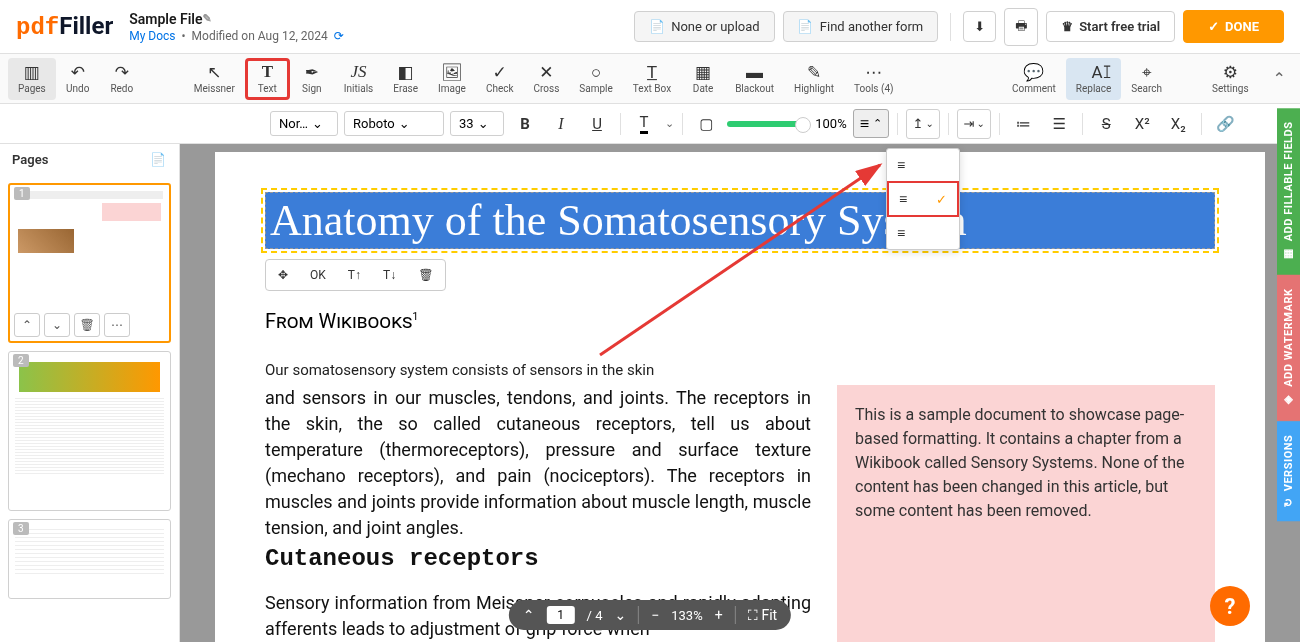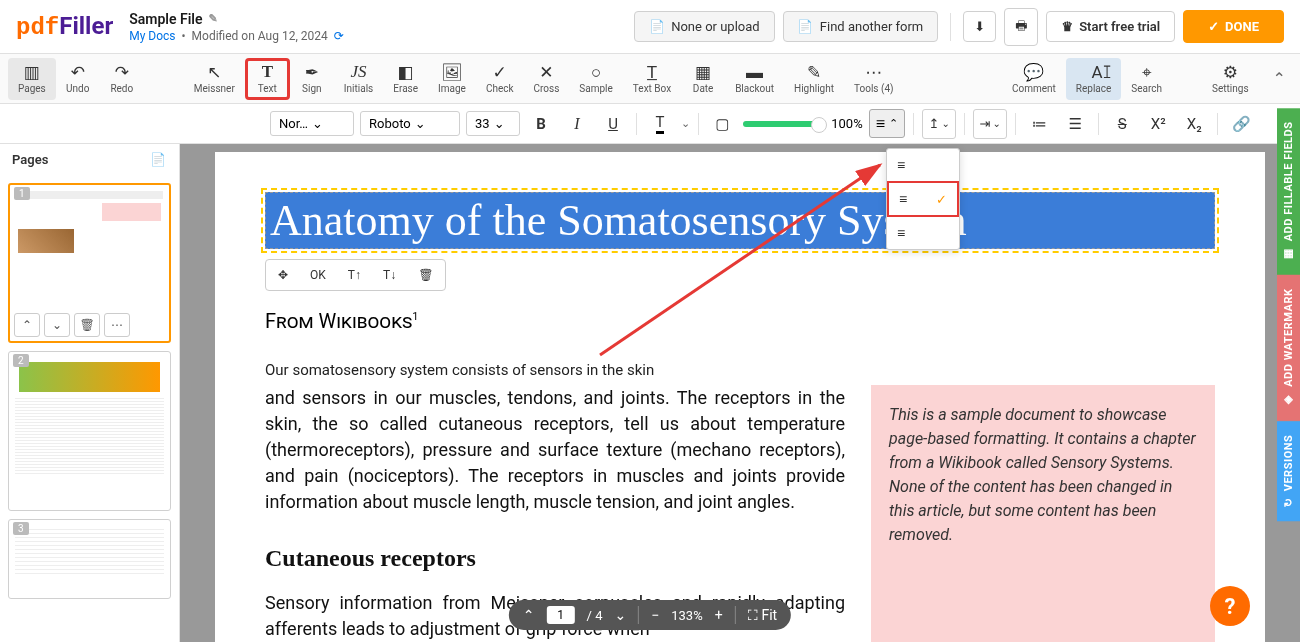--- a/index.html
+++ b/index.html
@@ -2,23 +2,23 @@
 <html><head>
 <meta charset="utf-8">
 <style>
 * { margin: 0; padding: 0; box-sizing: border-box; font-family: -apple-system, BlinkMacSystemFont, "Segoe UI", Roboto, sans-serif; }
 body { width: 1300px; height: 642px; overflow: hidden; background: #fff; position: relative; }
 
 
 .header { display: flex; align-items: center; padding: 8px 16px; border-bottom: 1px solid #e0e0e0; height: 54px; }
 .logo { font-size: 24px; font-weight: 700; }
 .logo .pdf { color: #ff6b00; font-family: Liberation Mono, monospace; }
-.logo .filler { color: #4c1d95; }
+.logo .filler { color: #0f172a; }
 .file-info { margin-left: 16px; display: flex; flex-direction: column; gap: 2px; }
-.file-title { font-size: 14px; font-weight: 600; color: #1a1a1a; display: flex; align-items: center; gap: 6px; }
+.file-title { font-size: 14px; font-weight: 600; color: #1a1a1a; display: flex; align-items: center; }
 .file-meta { font-size: 12px; color: #666; display: flex; align-items: center; gap: 6px; }
 .file-meta a { color: #0073e6; text-decoration: none; }
 .header-right { margin-left: auto; display: flex; align-items: center; gap: 8px; }
 .btn { border: 1px solid #d0d0d0; background: #fff; border-radius: 4px; padding: 7px 14px; font-size: 13px; cursor: pointer; display: flex; align-items: center; gap: 6px; color: #333; }
 .btn.light { background: #f5f5f5; }
 .btn.icon-only { padding: 7px 10px; }
 .btn.trial { font-weight: 600; }
 .btn.done { background: #ff9800; color: #fff; border-color: #ff9800; font-weight: 700; padding: 8px 24px; }
 .divider-v { width: 1px; height: 28px; background: #e0e0e0; margin: 0 4px; }
 
@@ -68,22 +68,22 @@
 .selected-title { background: #3b7dd8; color: #fff; font-family: "Times New Roman", serif; font-size: 44px; padding: 2px 4px; border: 1px dashed #999; outline: 2px dashed #ffcc00; outline-offset: 2px; text-align: left; }
 .mini-toolbar { display: inline-flex; gap: 6px; border: 1px solid #ccc; border-radius: 4px; padding: 4px; margin-top: 10px; background: #fff; align-items: center; }
 .mini-btn { padding: 4px 8px; font-size: 12px; border: none; background: transparent; cursor: pointer; color: #333; display: flex; align-items: center; }
 
 .subhead { font-family: "Times New Roman", serif; font-size: 20px; margin-top: 18px; font-variant: small-caps; }
 .subhead sup { font-size: 11px; }
 
 .body-intro { font-size: 15px; margin-top: 28px; color: #222; }
 .body-two-col { display: flex; gap: 26px; margin-top: 6px; }
 .col-left { flex: 1; font-family: "Times New Roman", serif; font-size: 18px; text-align: justify; line-height: 1.45; color: #111; }
-.h2 { font-family: Liberation Serif, serif; font-size: 24px; font-weight: 700; margin-top: 26px; }
-.col-right { width: 344px; background: #fbd4d4; padding: 18px; font-style: italic; font-size: 16px; color: #333; line-height: 1.5; }
+.h2 { font-family: Liberation Mono, monospace; font-size: 24px; font-weight: 700; }
+.col-right { width: 378px; background: #fbd4d4; padding: 18px; font-size: 16px; color: #333; line-height: 1.5; }
 
 
 .align-popup { position: absolute; top: 148px; left: 886px; width: 74px; background: #fff; border: 1px solid #ccc; border-radius: 3px; box-shadow: 0 2px 8px rgba(0,0,0,.15); z-index: 30; }
 .align-opt { padding: 8px 10px; display: flex; align-items: center; justify-content: space-between; cursor: pointer; font-size: 14px; color: #333; }
 .align-opt.selected { border: 2.5px solid #e53935; }
 .align-opt .check { color: #ff9800; font-size: 13px; }
 
 .arrow { position: absolute; top: 155px; left: 590px; width: 310px; height: 210px; z-index: 25; pointer-events: none; }
 
 
@@ -232,21 +232,21 @@
     </div>
   <div style="width:30px"></div>
   <div class="tool">
       <span class="tool-icon">⚙</span>
       <span class="tool-label">Settings</span>
     </div>
   <div class="chevron-toggle"><span>⌃</span></div>
 </div>
 
 <div class="format-bar">
-  <div class="dropdown" style="width:84px">
+  <div class="dropdown" style="width:68px">
       <span>Nor…</span>
       <span>⌄</span>
     </div>
   <div class="dropdown" style="width:100px">
       <span>Roboto</span>
       <span>⌄</span>
     </div>
   <div class="dropdown" style="width:54px">
       <span>33</span>
       <span>⌄</span>

